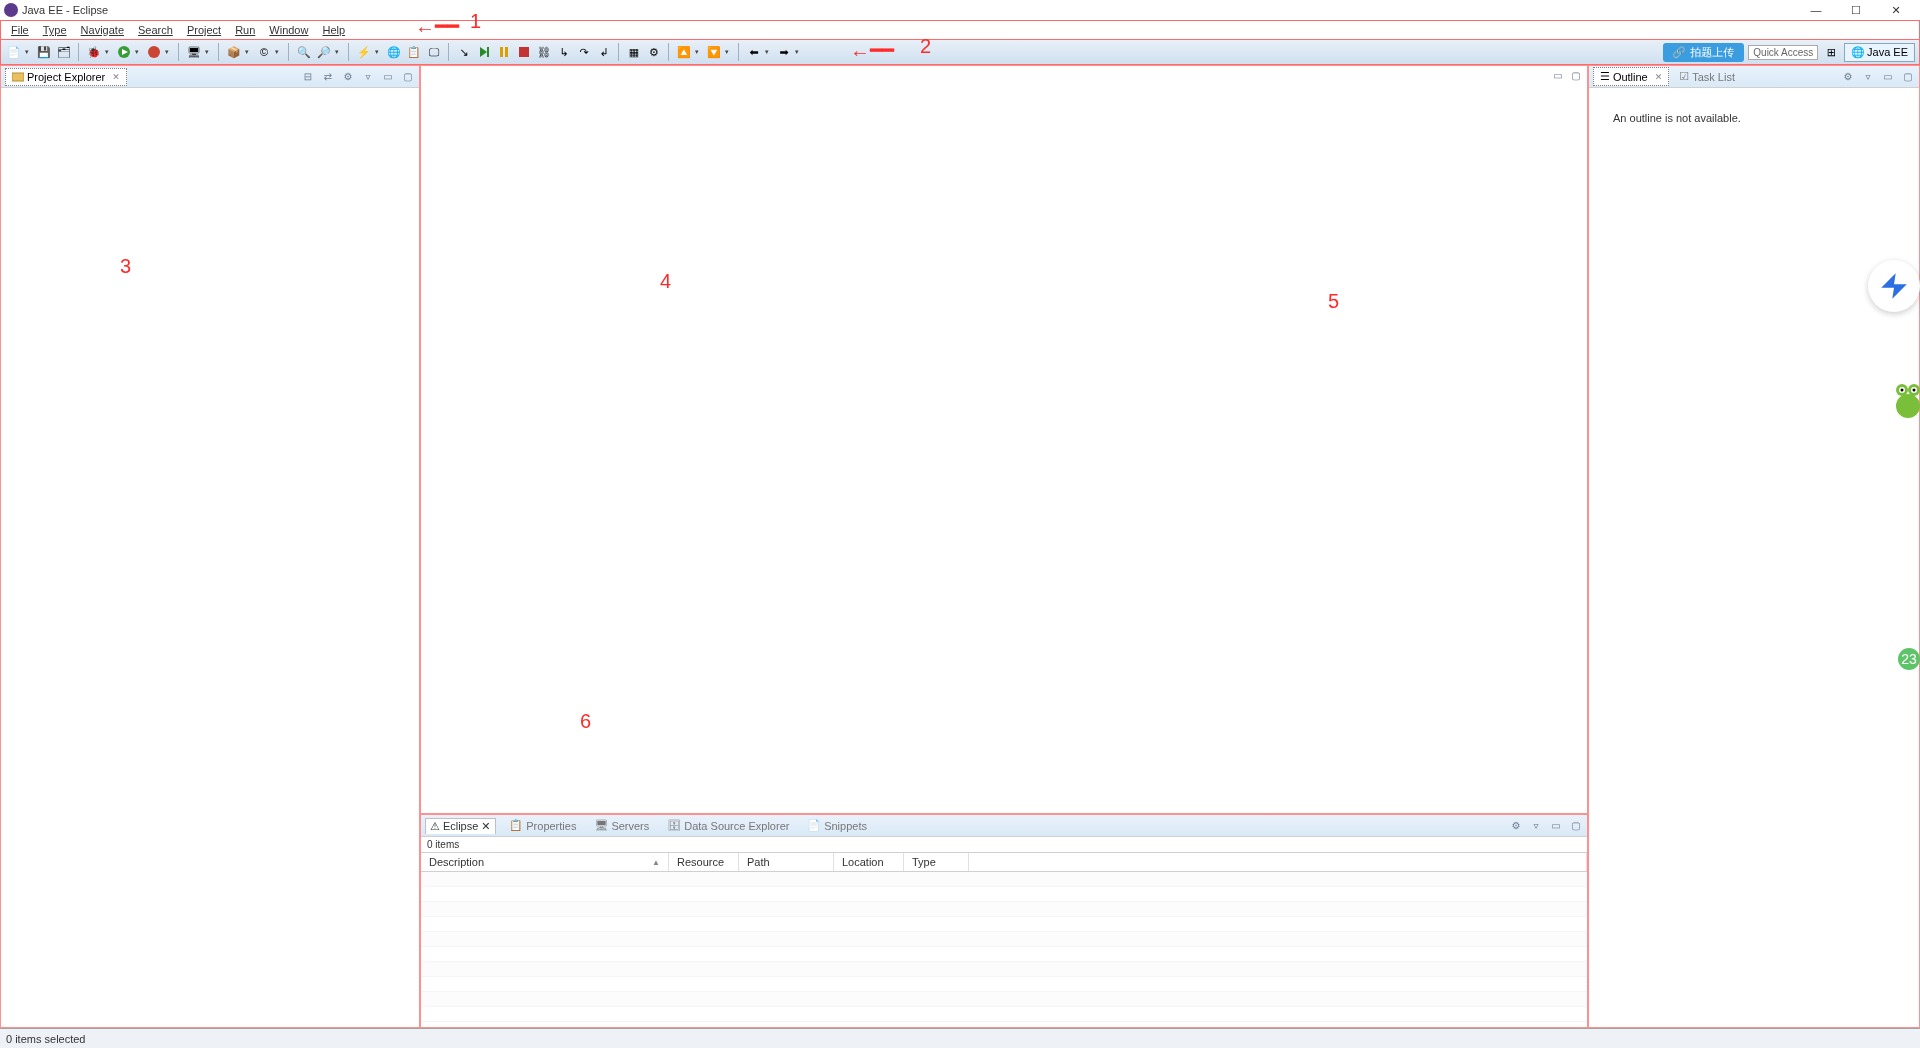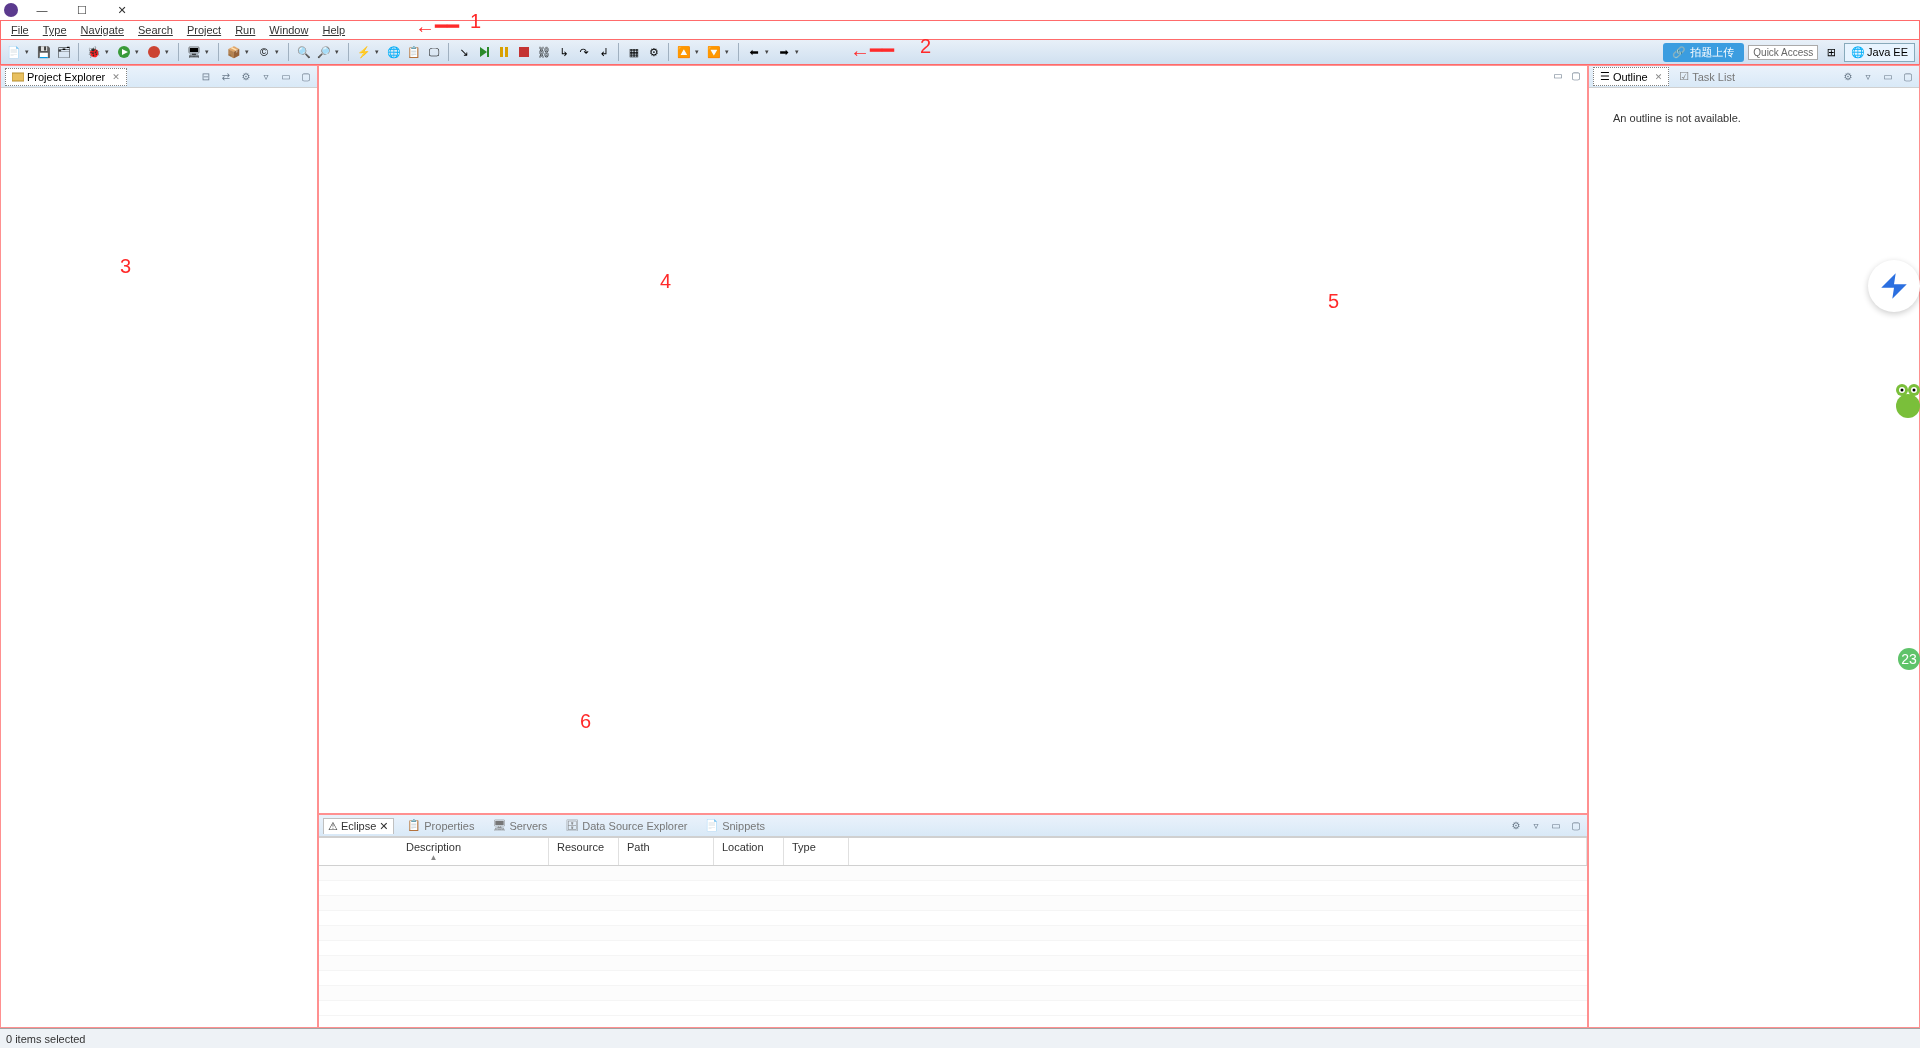--- a/index.html
+++ b/index.html
@@ -13,41 +13,41 @@
 .menubar .mitem .ul { text-decoration: underline; }
 .toolbar { height: 25px; background: linear-gradient(#e8f0f8, #d0e0f0); border: 1px solid #ff6b6b; border-top: none; display: flex; align-items: center; padding: 0 4px; gap: 2px; }
 .tbtn { width: 18px; height: 18px; display: inline-flex; align-items: center; justify-content: center; cursor: pointer; border: 1px solid transparent; }
 .tsep { width: 2px; height: 18px; border-left: 1px solid #a0b0c0; margin: 0 3px; }
 .tdrop { width: 8px; font-size: 7px; color: #444; }
 .toolbar-right { margin-left: auto; display: flex; align-items: center; gap: 4px; }
 .quick-access { border: 1px solid #aaa; padding: 1px 4px; background: #fff; font-size: 10px; color: #666; }
 .perspective-btn { display: flex; align-items: center; gap: 2px; padding: 2px 6px; border: 1px solid #8ab; background: #e8f4ff; cursor: pointer; }
 .pill { background: #3b9de0; color: #fff; padding: 2px 10px; border-radius: 3px; font-size: 11px; display: flex; align-items: center; gap: 4px; }
 .workspace { flex: 1; display: flex; background: #fff; }
-.left-panel { width: 318px; border: 1px solid #ff9090; display: flex; flex-direction: column; gap: 30px; }
+.left-panel { width: 420px; border: 1px solid #ff9090; display: flex; flex-direction: column; gap: 30px; }
 .view-tabs { height: 22px; background: linear-gradient(#eaf2fb,#d9e9f7); display: flex; align-items: center; padding: 0 4px; border-bottom: 1px solid #d0d0d0; }
 .view-tab { display: flex; align-items: center; gap: 3px; padding: 2px 6px; background: #fff; border: 1px dotted #808080; cursor: pointer; }
 .view-tab .vticon { width: 12px; height: 12px; }
 .view-tab .close { margin-left: 4px; font-size: 9px; color: #888; }
 .view-toolbar { margin-left: auto; display: flex; gap: 6px; }
 .vtb { width: 14px; height: 14px; display: inline-flex; align-items: center; justify-content: center; cursor: pointer; color: #6a7a8a; font-size: 10px; }
 .panel-body { flex: 1; background: #fff; }
 .center-panel { flex: 1; display: flex; flex-direction: column; }
 .editor-area { flex: 1; border: 1px solid #ff9090; position: relative; }
 .editor-area .mini-buttons { position: absolute; top: 2px; right: 4px; display: flex; gap: 4px; }
 .right-panel { width: 332px; border: 1px solid #ff9090; display: flex; flex-direction: column; }
 .outline-msg { padding: 24px; color: #333; }
 .bottom-panel { height: 214px; border: 1px solid #ff9090; display: flex; flex-direction: column; }
 .bottom-tabs { height: 22px; background: linear-gradient(#eaf2fb,#d9e9f7); display: flex; align-items: center; padding: 0 4px; gap: 10px; border-bottom: 1px solid #d0d0d0; }
 .btab { display: flex; align-items: center; gap: 3px; padding: 1px 4px; cursor: pointer; color: #777; }
 .btab.active { color: #333; background: #fff; border: 1px solid #c0c0c0; border-bottom: none; }
 .items-line { padding: 2px 6px; color: #333; font-size: 10px; }
 .markers-header { display: flex; border-top: 1px solid #d0d0d0; border-bottom: 1px solid #d0d0d0; background: #fff; }
 .mh-cell { border-right: 1px solid #e0e0e0; padding: 3px 8px; font-size: 11px; color: #333; }
-.mh-desc { width: 230px; display: flex; align-items: center; justify-content: space-between; flex-direction: column; }
+.mh-desc { width: 248px; display: flex; align-items: center; justify-content: space-between; }
 .mh-res { width: 70px; }
 .mh-path { width: 95px; }
 .mh-loc { width: 70px; }
 .mh-type { width: 65px; }
 .markers-rows { flex: 1; overflow: auto; }
 .mrow { display: flex; height: 15px; border-bottom: 1px solid #f5f5f5; }
 .mrow:nth-child(odd){ background:#fcfcfc; }
 .statusbar { height: 20px; background: #eef2f6; border-top: 1px solid #a3a3a3; display: flex; align-items: center; padding: 0 6px; color: #333; }
 .annot { position: absolute; color: #ff2a2a; font-size: 20px; pointer-events: none; z-index: 100; }
 .arrow { position: absolute; color: #ff2a2a; font-size: 20px; pointer-events: none; z-index: 100; }
@@ -55,20 +55,21 @@
 .floaticon svg { width: 34px; height: 34px; }
 .float2 { position: absolute; right: 0; top: 380px; width: 24px; height: 38px; z-index: 50; }
 .float3 { position: absolute; right: 0; top: 648px; width: 22px; height: 22px; border-radius: 50%; background: #5fc36a; color: #fff; display: flex; align-items: center; justify-content: center; font-size: 14px; z-index: 50; }
 .ico { width: 14px; height: 14px; display: inline-block; }
 </style>
 </head>
 <body>
 
 <div class="titlebar">
   <span class="icon"></span>
+  <span class="title">Java EE - Eclipse</span>
   <div class="winbtn">—</div>
   <div class="winbtn">☐</div>
   <div class="winbtn">✕</div>
 </div>
 
 <div class="menubar">
   <span class="mitem"><span class="ul">File</span></span>
   <span class="mitem"><span class="ul">Type</span></span>
   <span class="mitem"><span class="ul">Navigate</span></span>
   <span class="mitem"><span class="ul">Search</span></span>
@@ -222,20 +223,21 @@
           <span>📄</span>
           <span>Snippets</span>
         </div>
         <div class="view-toolbar" style="margin-left:auto">
           <span class="vtb">⚙</span>
           <span class="vtb">▿</span>
           <span class="vtb">▭</span>
           <span class="vtb">▢</span>
         </div>
       </div>
+      <div class="items-line">0 items</div>
       <div class="markers-header">
         <div class="mh-cell mh-desc">
           <span>Description</span>
           <span style="font-size:8px;color:#888">▲</span>
         </div>
         <div class="mh-cell mh-res">Resource</div>
         <div class="mh-cell mh-path">Path</div>
         <div class="mh-cell mh-loc">Location</div>
         <div class="mh-cell mh-type">Type</div>
         <div class="mh-cell" style="flex:1"></div>

